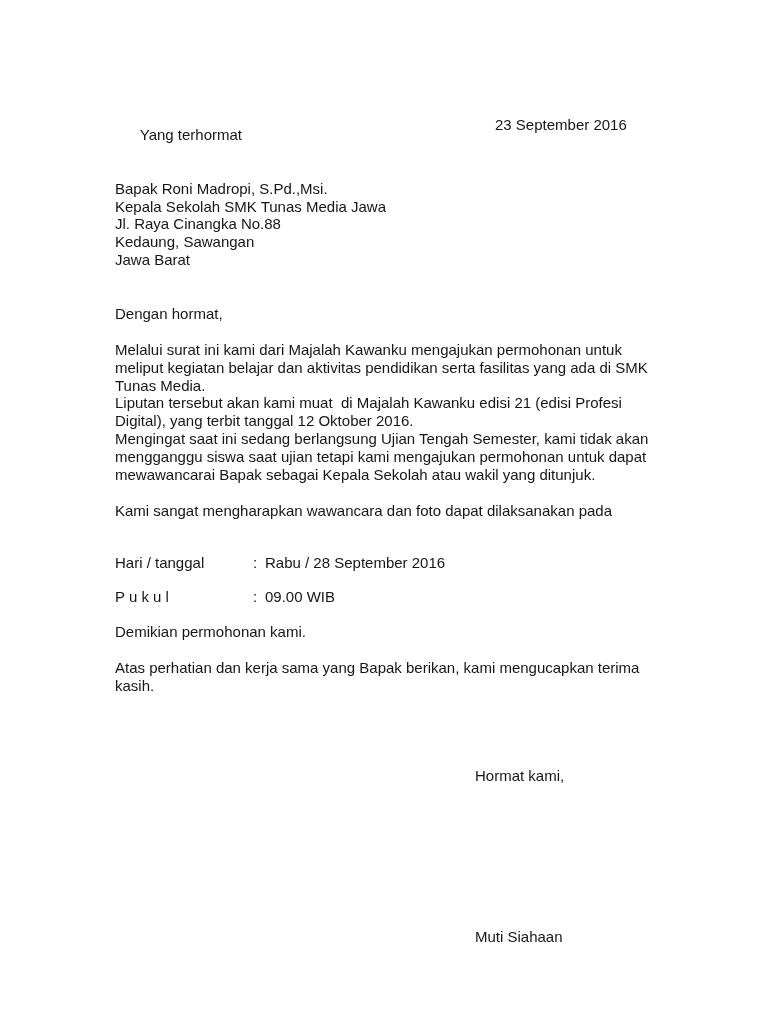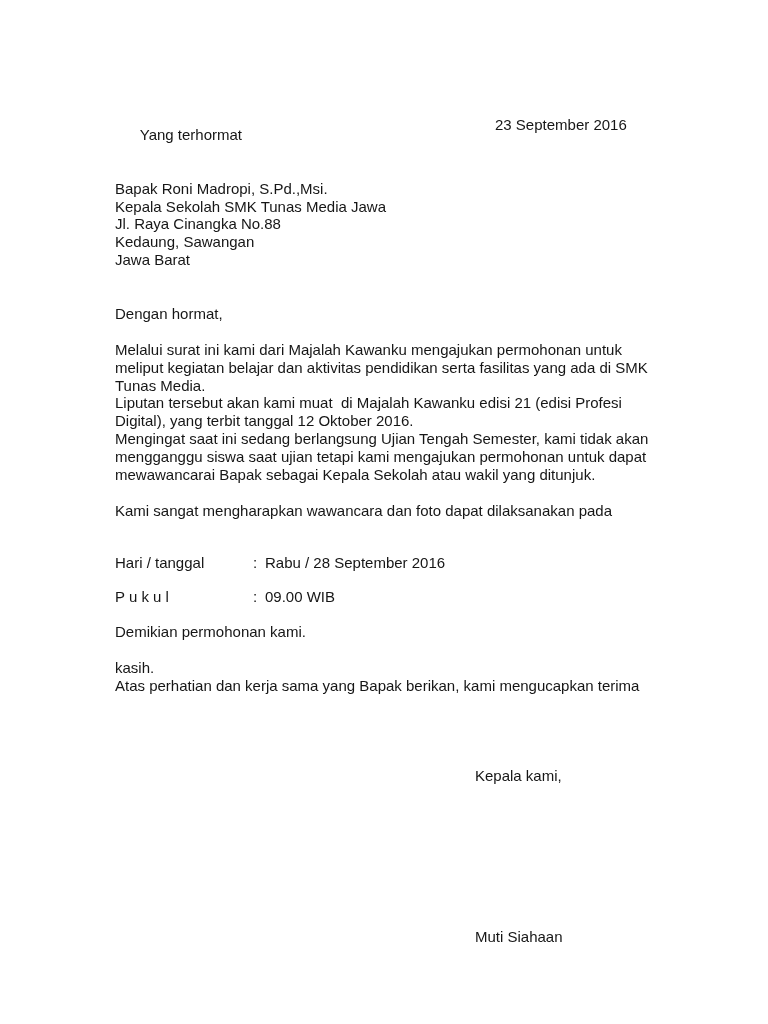--- a/index.html
+++ b/index.html
@@ -98,26 +98,26 @@
       <span class="sched-colon">:</span>
       <span class="sched-value">09.00 WIB</span>
     </div>
 
     <div class="blank"></div>
 
     <div class="line">Demikian permohonan kami.</div>
 
     <div class="blank"></div>
 
-    <div><div class="line">kasih.</div><div class="line">Atas perhatian dan kerja sama yang Bapak berikan, kami mengucapkan terima</div></div>
+    <div><div class="line">Atas perhatian dan kerja sama yang Bapak berikan, kami mengucapkan terima</div><div class="line">kasih.</div></div>
 
     <div class="blank"></div>
     <div class="blank"></div>
 
     <div class="signature-block">
-      <div class="line">Kepala kami,</div>
+      <div class="line">Hormat kami,</div>
       <div class="blank"></div>
       <div class="blank"></div>
       <div class="line">Muti Siahaan</div>
     </div>
 
   </div>
 </div>
 
 </body></html>

